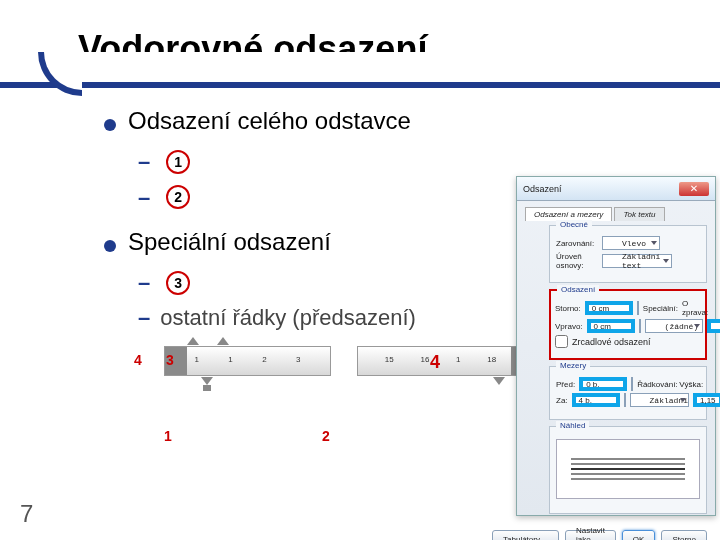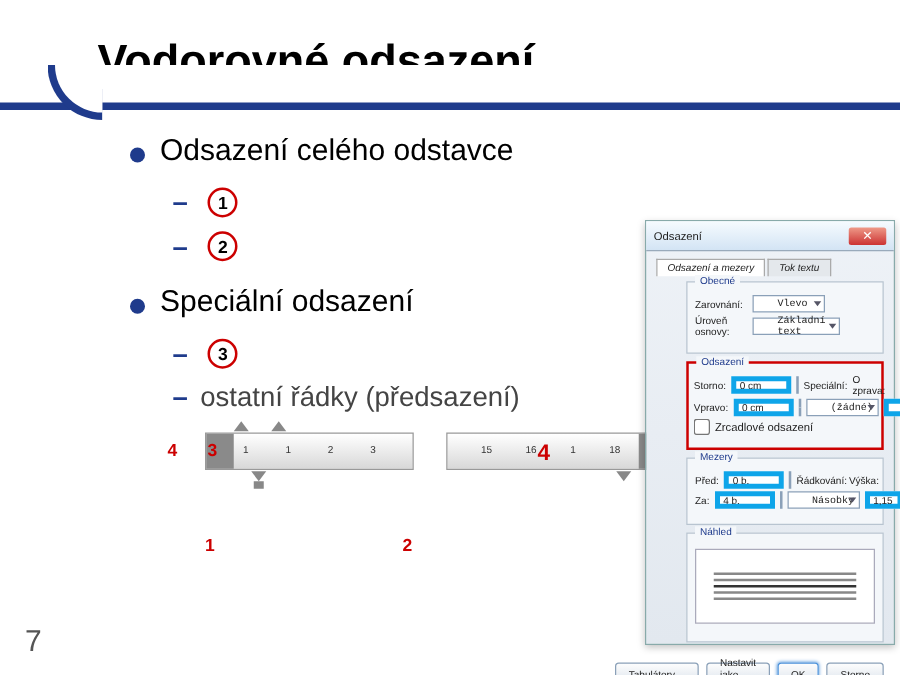--- a/index.html
+++ b/index.html
@@ -204,21 +204,21 @@
         <span class="lbl2">Řádkování:</span>
         <span class="lbl2">Výška:</span>
       </div>
       <div class="row">
         <span class="lbl">Za:</span>
         <span class="inp">4 b.</span>
         <span class="spin">
             <div></div>
             <div></div>
           </span>
-        <span class="sel">Násobky</span>
+        <span class="sel">Základní</span>
         <span class="inp" style="flex-basis:30px">1,15</span>
         <span class="spin">
             <div></div>
             <div></div>
           </span>
       </div>
     </div>
 
     <div class="grp">
       <div class="grp-title">Náhled</div>

